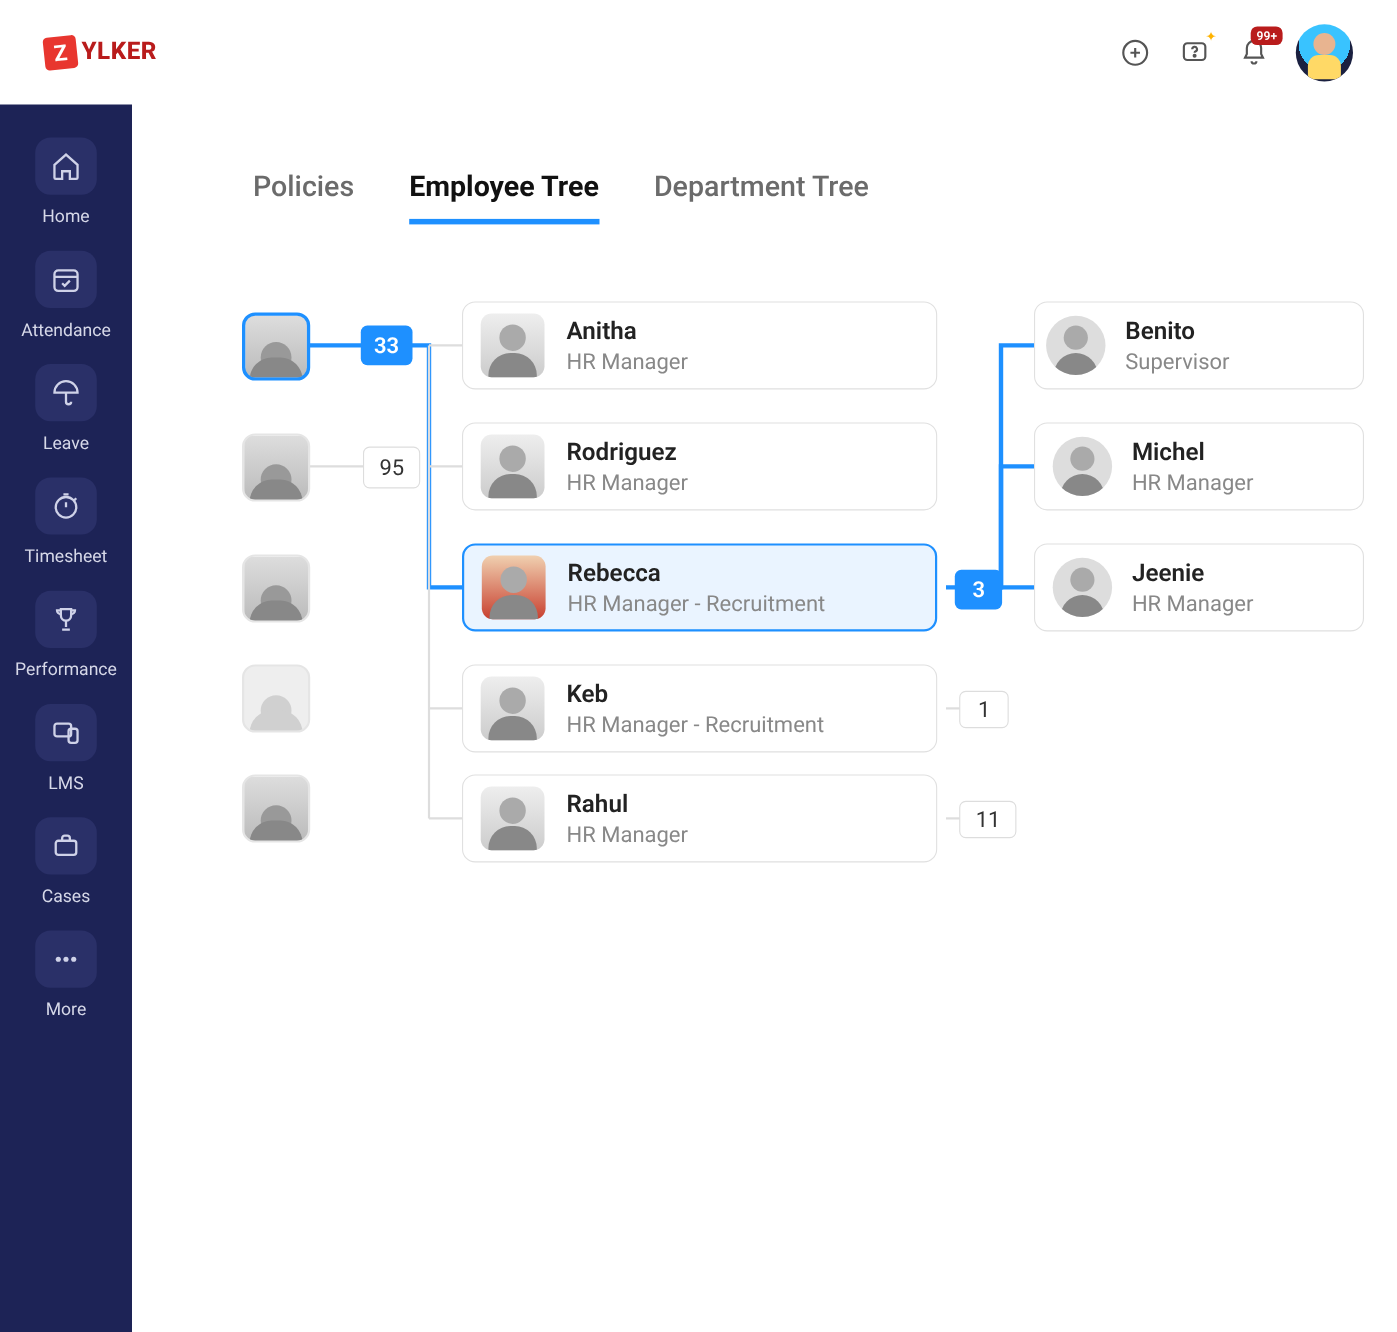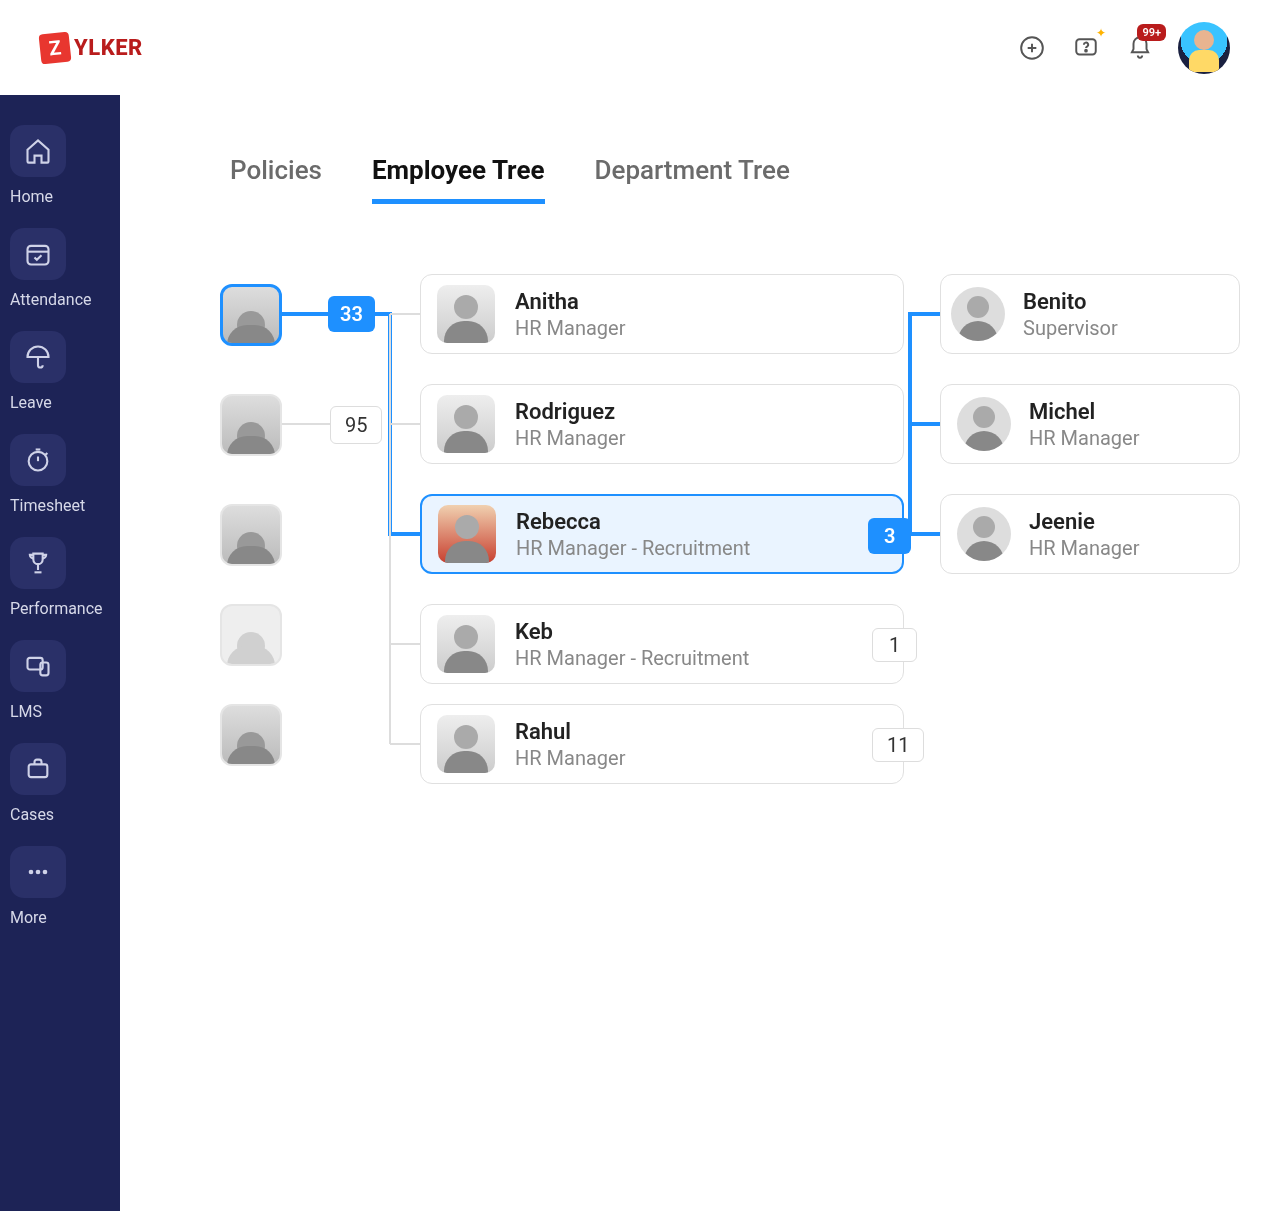--- a/index.html
+++ b/index.html
@@ -98,21 +98,21 @@
     bottom: 0;
     background: #1d2356;
     padding-top: 30px;
     display: flex;
     flex-direction: column;
     align-items: center;
     gap: 22px;
   }
   .nav-item {
     width: 100px;
-    display: flex; flex-direction: column; align-items: flex-start;
+    display: flex; flex-direction: column; align-items: center;
     gap: 10px;
     color: #d6d8e8;
     cursor: pointer;
   }
   .nav-icon-box {
     width: 56px; height: 52px;
     border-radius: 14px;
     background: #2a3068;
     display: flex; align-items: center; justify-content: center;
   }
@@ -184,21 +184,21 @@
     background: #fff;
     border: 1px solid #ddd;
     border-radius: 6px;
     font-size: 20px;
     color: #333;
     padding: 6px 14px;
   }
 
   .card {
     position: absolute;
-    width: 484px;
+    width: 432px;
     height: 80px;
     border: 1px solid #e0e0e0;
     border-radius: 12px;
     display: flex;
     align-items: center;
     padding: 10px 16px;
     gap: 20px;
     background: #fff;
   }
   .card.sel {

